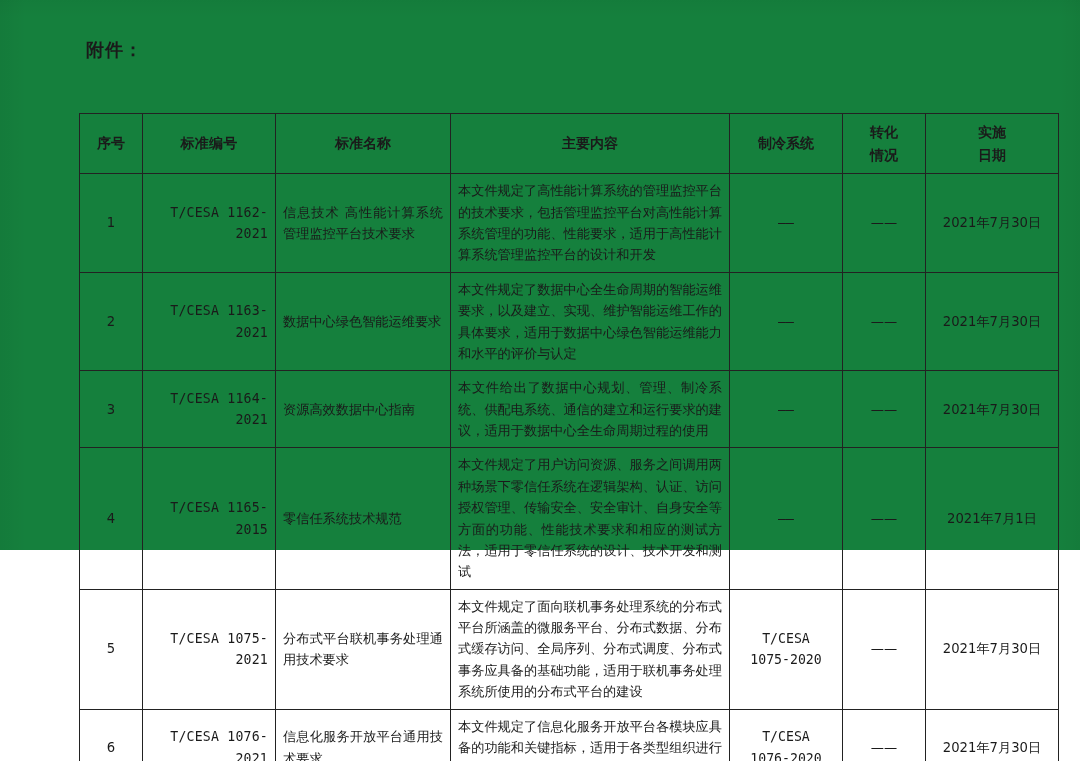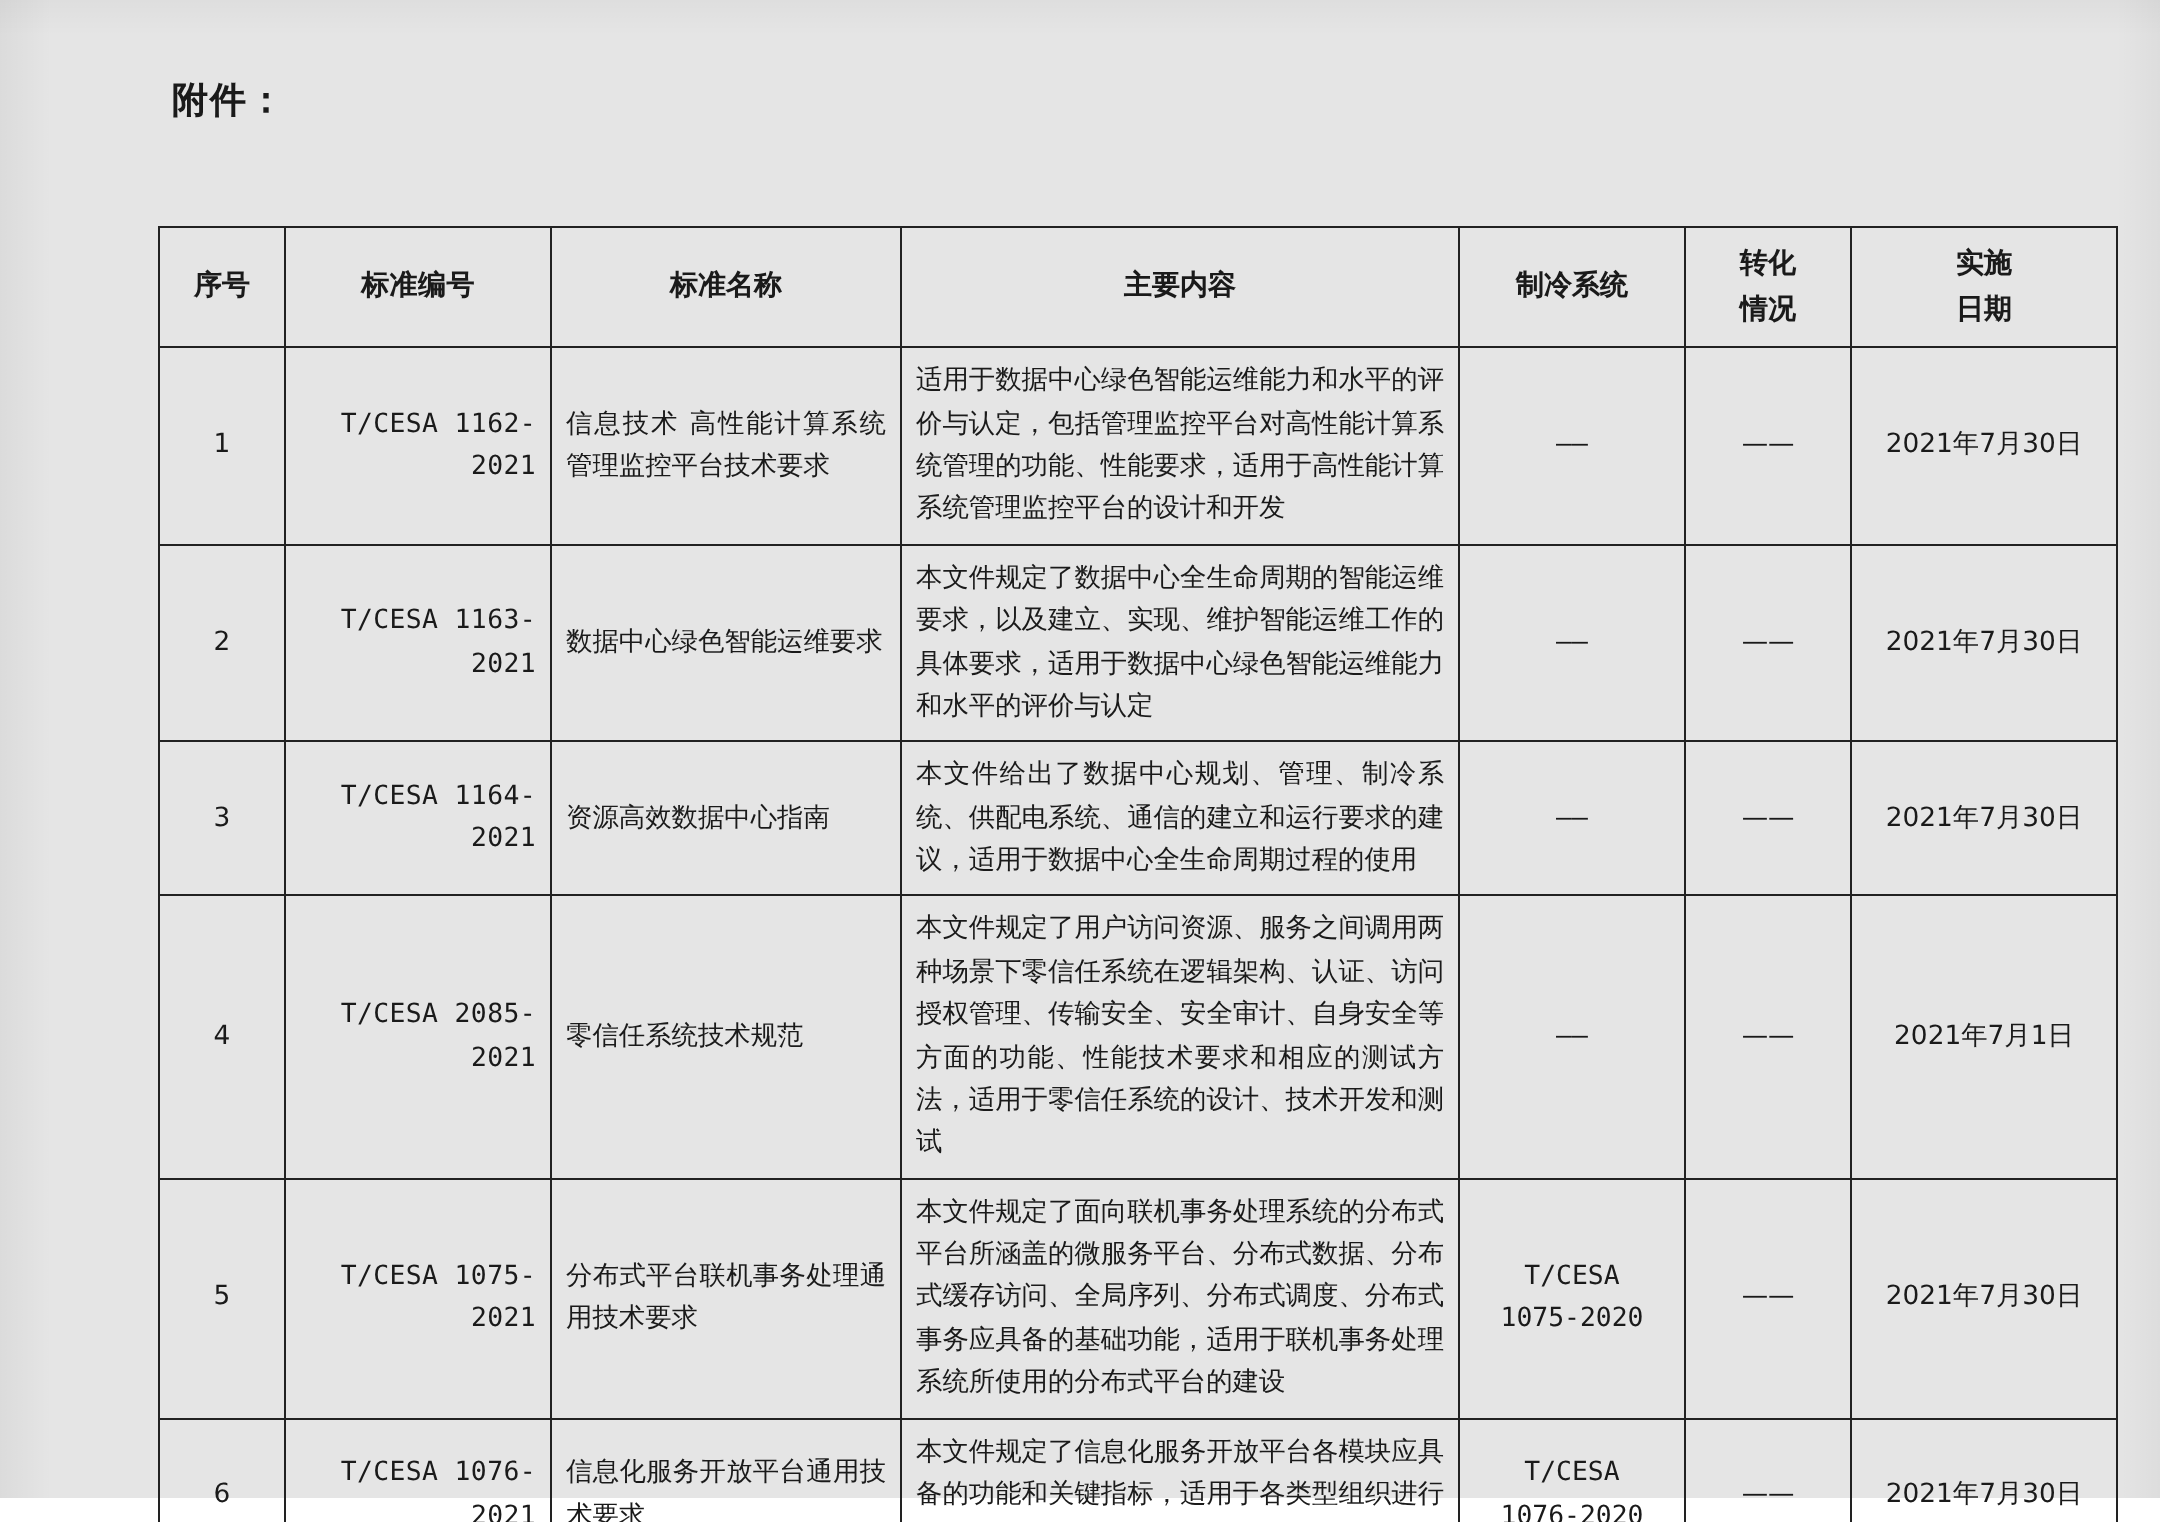--- a/index.html
+++ b/index.html
@@ -11,22 +11,22 @@
     width: 1080px;
     height: 761px;
     font-family: "DejaVu Sans", "Liberation Sans", sans-serif;
     color: #1a1a1a;
     overflow: hidden;
     position: relative;
   }
   .page {
     position: relative;
     width: 1080px;
-    height: 749px;
-    background: #e5e5e5;
+    height: 550px;
+    background: #15803d;
   }
   
   .page::before {
     content: "";
     position: absolute;
     left: 0; top: 0; right: 0; bottom: 0;
     background:
       linear-gradient(to right, rgba(0,0,0,0.045) 0px, rgba(0,0,0,0.0) 26px),
       linear-gradient(to left, rgba(0,0,0,0.035) 0px, rgba(0,0,0,0.0) 22px),
       linear-gradient(to bottom, rgba(0,0,0,0.03) 0px, rgba(0,0,0,0) 18px);
@@ -120,21 +120,21 @@
             <div>日期</div>
           </th>
         </tr>
       </thead>
       <tbody>
 
         <tr>
           <td class="c-no">1</td>
           <td class="c-code">T/CESA 1162-2021</td>
           <td class="c-name">信息技术 高性能计算系统管理监控平台技术要求</td>
-          <td class="c-content">适用于数据中心绿色智能运维能力和水平的评价与认定，包括管理监控平台对高性能计算系统管理的功能、性能要求，适用于高性能计算系统管理监控平台的设计和开发</td>
+          <td class="c-content">本文件规定了高性能计算系统的管理监控平台的技术要求，包括管理监控平台对高性能计算系统管理的功能、性能要求，适用于高性能计算系统管理监控平台的设计和开发</td>
           <td class="c-replace two-line">——</td>
           <td class="c-conv">——</td>
           <td class="c-date nowrap-date">2021年7月30日</td>
         </tr>
 
         <tr>
           <td class="c-no">2</td>
           <td class="c-code">T/CESA 1163-2021</td>
           <td class="c-name">数据中心绿色智能运维要求</td>
           <td class="c-content">本文件规定了数据中心全生命周期的智能运维要求，以及建立、实现、维护智能运维工作的具体要求，适用于数据中心绿色智能运维能力和水平的评价与认定</td>
@@ -148,21 +148,21 @@
           <td class="c-code">T/CESA 1164-2021</td>
           <td class="c-name">资源高效数据中心指南</td>
           <td class="c-content">本文件给出了数据中心规划、管理、制冷系统、供配电系统、通信的建立和运行要求的建议，适用于数据中心全生命周期过程的使用</td>
           <td class="c-replace two-line">——</td>
           <td class="c-conv">——</td>
           <td class="c-date nowrap-date">2021年7月30日</td>
         </tr>
 
         <tr>
           <td class="c-no">4</td>
-          <td class="c-code">T/CESA 2085-2021</td>
+          <td class="c-code">T/CESA 1165-2015</td>
           <td class="c-name">零信任系统技术规范</td>
           <td class="c-content">本文件规定了用户访问资源、服务之间调用两种场景下零信任系统在逻辑架构、认证、访问授权管理、传输安全、安全审计、自身安全等方面的功能、性能技术要求和相应的测试方法，适用于零信任系统的设计、技术开发和测试</td>
           <td class="c-replace two-line">——</td>
           <td class="c-conv">——</td>
           <td class="c-date nowrap-date">2021年7月1日</td>
         </tr>
 
         <tr>
           <td class="c-no">5</td>
           <td class="c-code">T/CESA 1075-2021</td>

